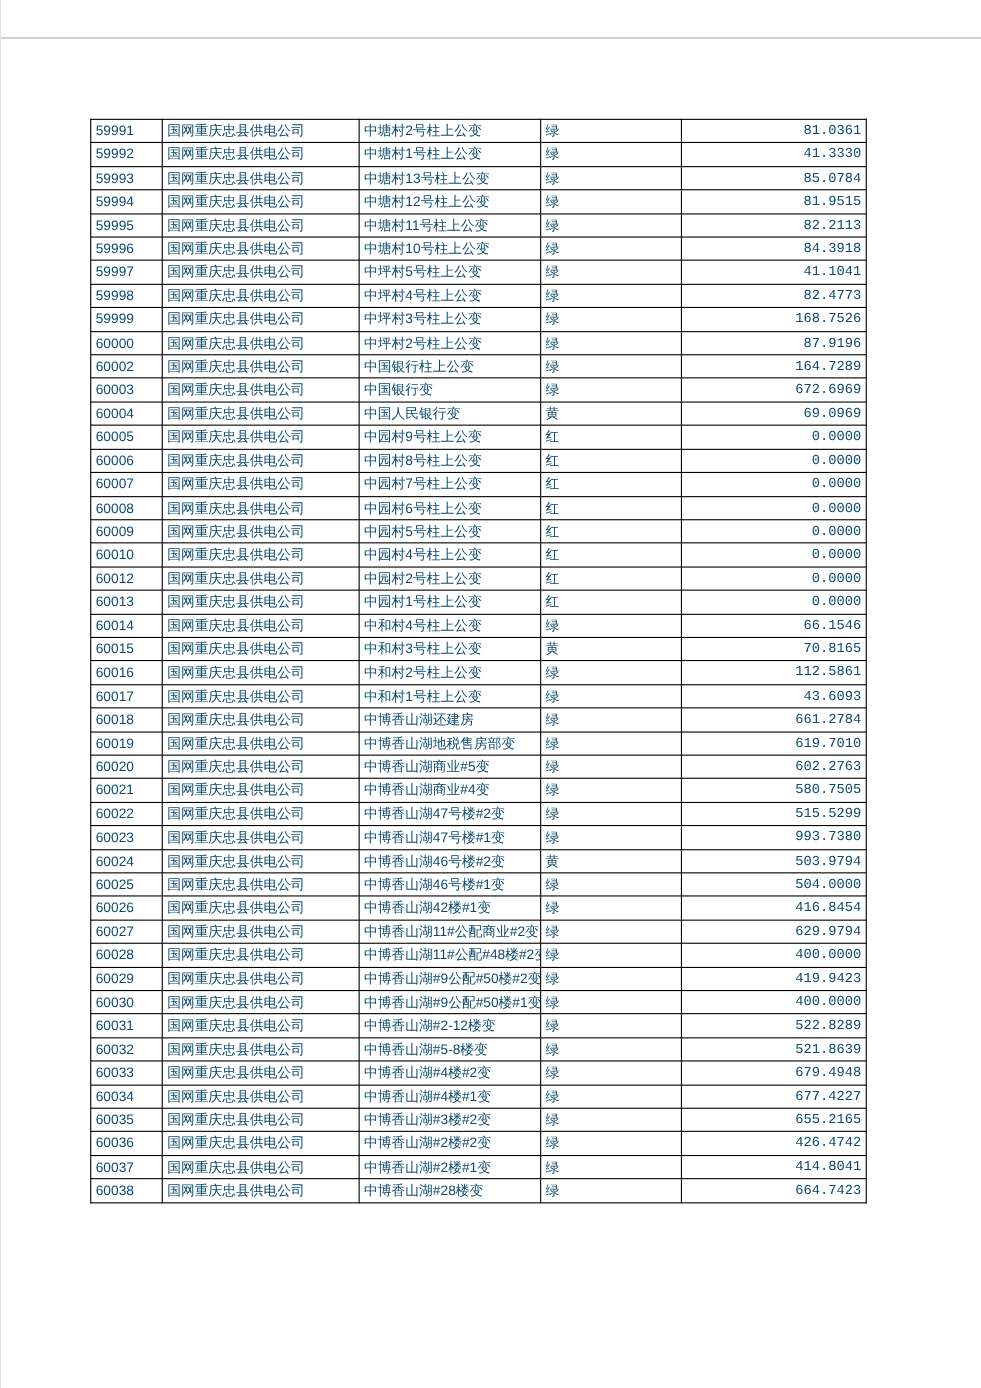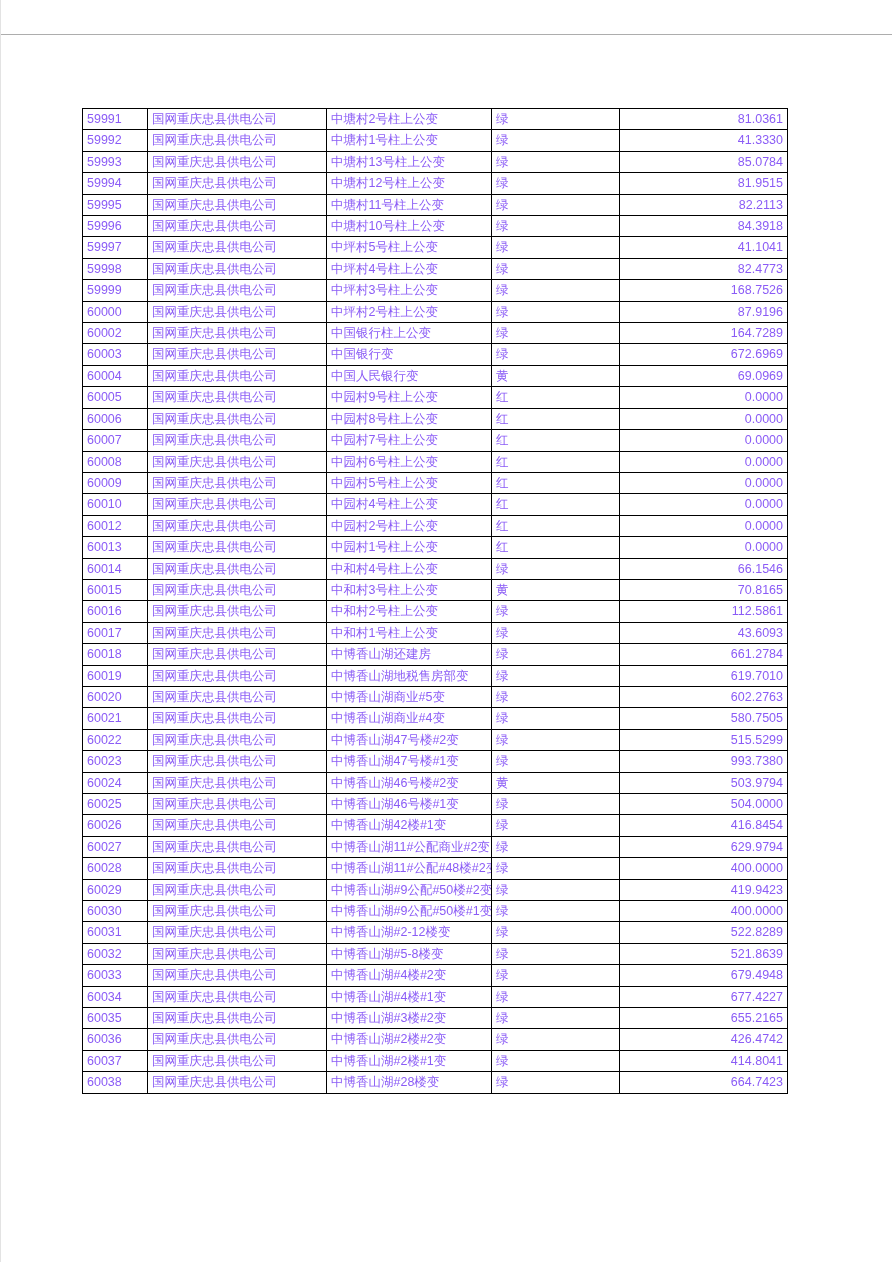--- a/index.html
+++ b/index.html
@@ -27,33 +27,33 @@
     background: #adadad;
   }
   table.grid {
     position: absolute;
     left: 81px;
     top: 108px;
     width: 705px;
     border-collapse: collapse;
     table-layout: fixed;
     font-size: 12.5px;
-    color: #8b5cf6;
+    color: #0c4a6e;
   }
   table.grid td {
     border: 1px solid #000000;
     height: 20.4px;
     padding: 0 4px;
     overflow: hidden;
     white-space: nowrap;
     line-height: 20.4px;
     vertical-align: middle;
   }
   td.al-left  { text-align: left; }
-  td.al-right { text-align: right; padding-right: 6px; }
+  td.al-right { text-align: right; padding-right: 6px; font-family: Liberation Mono, monospace; }
   td.col-id   { padding-left: 9px; }
   col.c-id      { width: 65px;  }
   col.c-company { width: 179px; }
   col.c-name    { width: 165px; }
   col.c-status  { width: 128px; }
   col.c-value   { width: 168px; }
 </style>
 </head>
 <body>
 

